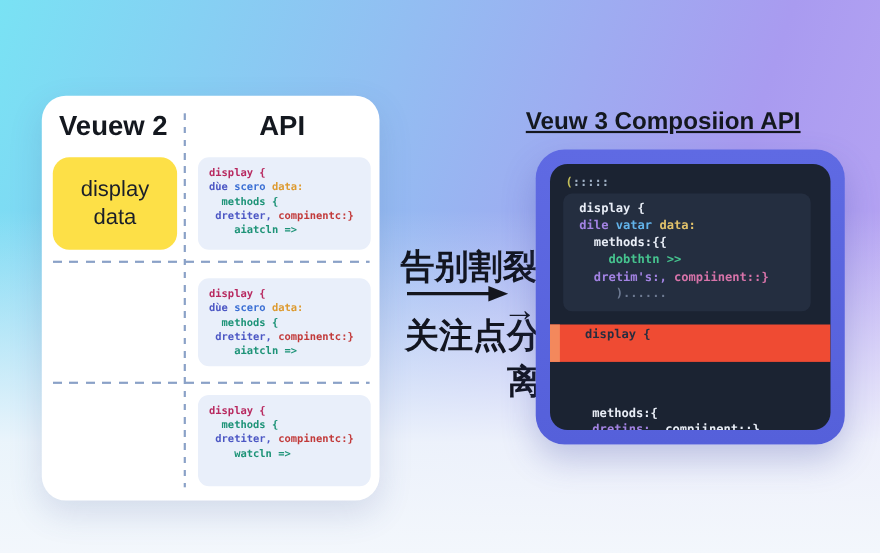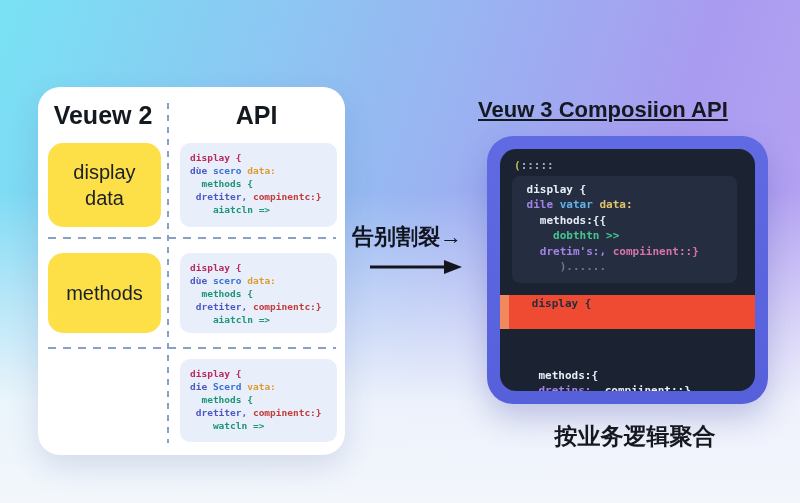--- a/index.html
+++ b/index.html
@@ -25,21 +25,21 @@
   .hdiv1{top:150px;} .hdiv2{top:260px;}
   .label-box{left:10px;width:113px;background:#fde047;border-radius:15px;
              display:flex;align-items:center;justify-content:center;
              font-size:20px;color:#1b1f29;white-space:pre-line;text-align:center;line-height:1.32;}
   .code-box{left:142px;width:157px;background:#e9effa;border-radius:10px;
             padding:8px 0 0 10px;box-sizing:border-box;
             font:bold 9.5px "DejaVu Sans Mono",monospace;line-height:13px;}
   .r1{top:56px;height:84px;} .r2{top:166px;height:80px;} .r3{top:272px;height:83px;}
 
   
-  .mid-text{font-weight:bold;color:#121520;font-size:22px;text-align:left;}
+  .mid-text{font-weight:bold;color:#121520;font-size:31px;text-align:right;}
   .mid-top{left:352px;top:222px;width:136px;}
   .mid-arrow{left:368px;top:258px;width:96px;height:18px;}
   .mid-bottom{left:348px;top:284px;width:144px;}
 
   
   .v3-title{left:478px;top:97px;width:300px;text-align:left;
             font-size:22px;font-weight:bold;color:#14181f;text-decoration:underline;}
   .frame{left:487px;top:136px;width:281px;height:268px;border-radius:26px;
          background:linear-gradient(180deg,#5f6ae3,#5560da);
          box-shadow:0 14px 30px rgba(70,80,170,.28);}
@@ -83,43 +83,42 @@
     <div class="abs label-box r1">display
 data</div>
     <div class="abs code-box r1">
         <div class="cl"><span class="tok-crimson">display {</span></div>
         <div class="cl"><span class="tok-indigo">dùe</span><span class="tok-blue"> scero</span><span class="tok-amber"> data:</span></div>
         <div class="cl"><span class="tok-teal">  methods {</span></div>
         <div class="cl"><span class="tok-indigo"> dretiter,</span><span class="tok-red"> compinentc:}</span></div>
         <div class="cl"><span class="tok-teal">    aiatcln =&gt;</span></div>
       </div>
 
-    <div class="abs label-box r2">methods</div>
     <div class="abs code-box r2">
         <div class="cl"><span class="tok-crimson">display {</span></div>
         <div class="cl"><span class="tok-indigo">dùe</span><span class="tok-blue"> scero</span><span class="tok-amber"> data:</span></div>
         <div class="cl"><span class="tok-teal">  methods {</span></div>
         <div class="cl"><span class="tok-indigo"> dretiter,</span><span class="tok-red"> compinentc:}</span></div>
         <div class="cl"><span class="tok-teal">    aiatcln =&gt;</span></div>
       </div>
 
     <div class="abs code-box r3">
         <div class="cl"><span class="tok-crimson">display {</span></div>
-        <div class="cl"><span class="tok-indigo">die</span><span class="tok-blue"> Scerd</span><span class="tok-amber"> vata:</span></div>
         <div class="cl"><span class="tok-teal">  methods {</span></div>
         <div class="cl"><span class="tok-indigo"> dretiter,</span><span class="tok-red"> compinentc:}</span></div>
         <div class="cl"><span class="tok-teal">    watcln =&gt;</span></div>
       </div>
   </div>
 
   <div class="abs mid-text mid-top">告别割裂→</div>
   <svg class="abs mid-arrow" viewBox="0 0 96 18" xmlns="http://www.w3.org/2000/svg">
     <line x1="2" y1="9" x2="78" y2="9" stroke="#14161d" stroke-width="3"></line>
     <polygon points="76,2 94,9 76,16" fill="#14161d"></polygon>
   </svg>
+  <div class="abs mid-text mid-bottom">关注点分离</div>
 
   <div class="abs v3-title">Veuw 3 Composiion API</div>
 
   <div class="abs frame">
     <div class="abs dark">
       <div class="dots">
           <div class="cl"><span class="tok-olive">(</span><span class="tok-gray2">:::::</span></div>
         </div>
       <div class="sec1">
           <div class="cl"><span class="tok-white"> display {</span></div>
@@ -134,15 +133,14 @@
         </div>
       <div class="sec2">
           <div class="cl"><span class="tok-white">    methods:{</span></div>
           <div class="cl"><span class="tok-purple">    dretins:,</span><span class="tok-white"> compiinent::}</span></div>
           <div class="cl"><span class="tok-green">      duatcin &gt;&gt;</span></div>
           <div class="cl"><span class="tok-gray">  }</span></div>
         </div>
     </div>
   </div>
 
-  <div class="abs caption">按业务逻辑聚合</div>
 
 </div>
 
 </body></html>

